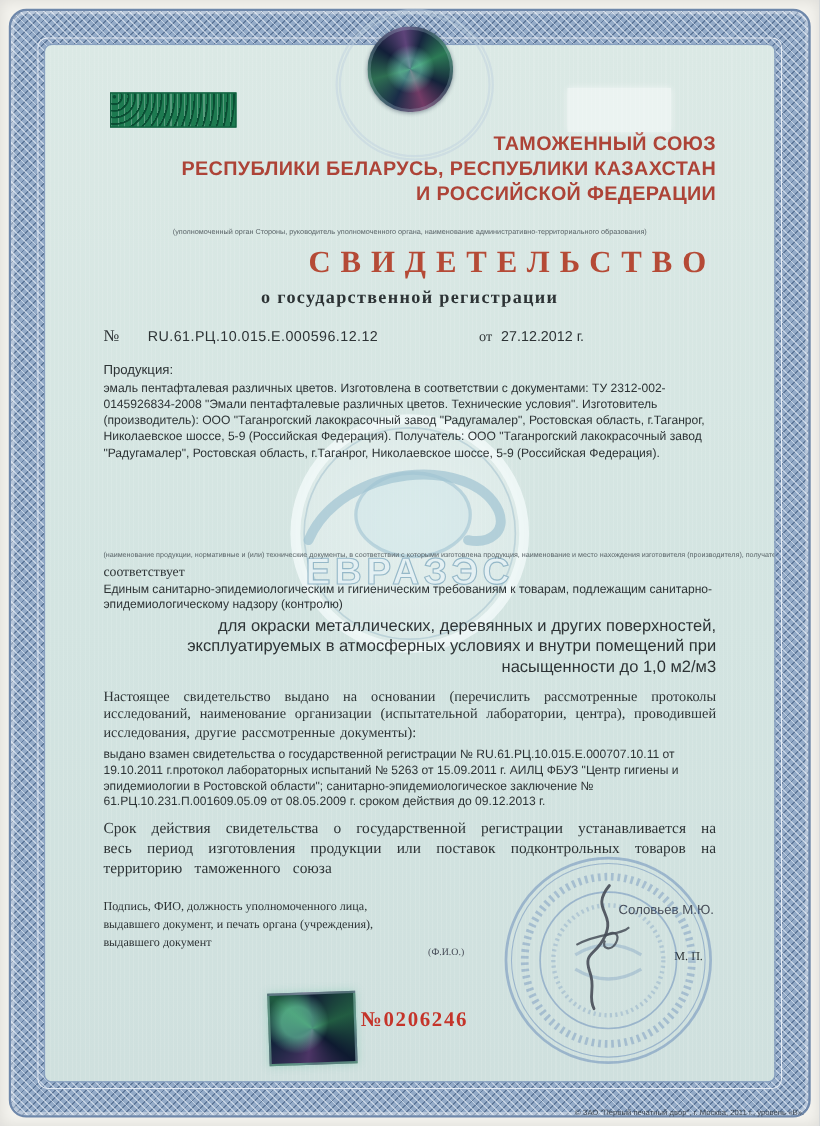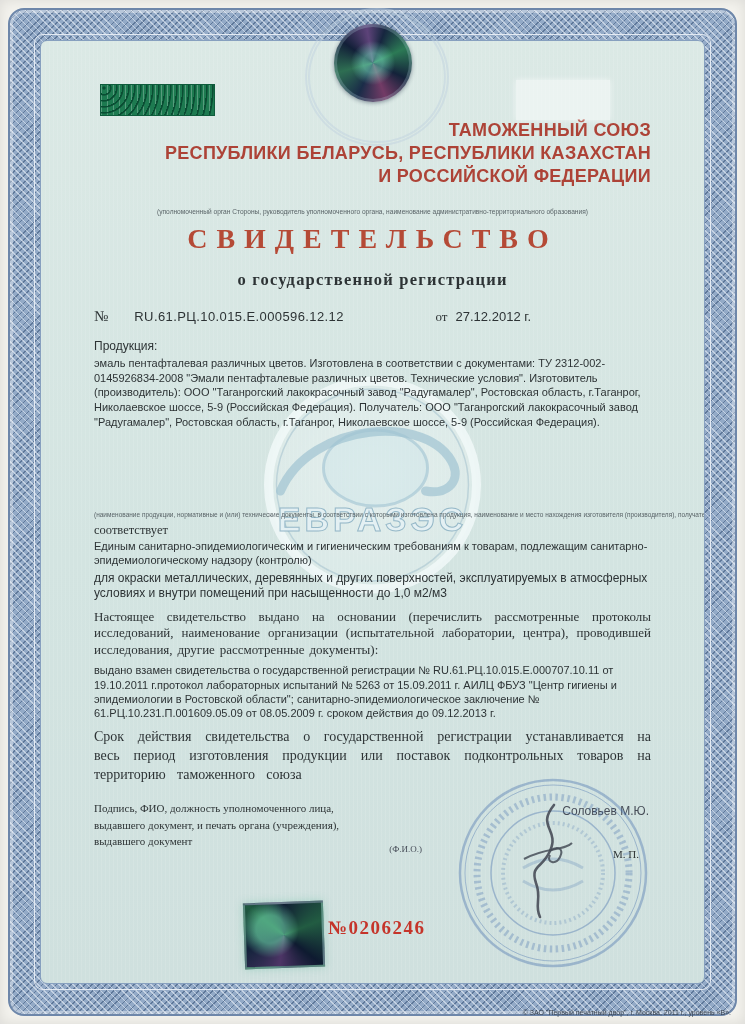--- a/index.html
+++ b/index.html
@@ -26,37 +26,37 @@
     background:
       radial-gradient(circle 150px at 50% 46%, rgba(255,255,255,0.30), rgba(255,255,255,0) 75%),
       repeating-linear-gradient(90deg, rgba(255,255,255,0.10) 0 1px, rgba(255,255,255,0) 1px 4px),
       linear-gradient(180deg,#dbe9e5 0%,#d3e4e1 55%,#cfe0de 100%);
   }
   .content{position:relative;z-index:2;height:100%;box-sizing:border-box;padding:78px 53px 0;}
   
   .hdr-union{text-align:right;color:#ad4337;font-family:Liberation Sans, sans-serif;font-weight:bold;font-size:18px;line-height:1.28;letter-spacing:0.3px;}
   .hdr-auth{text-align:center;font-size:11.8px;line-height:1.22;margin-top:7px;color:#2c3234;}
   .hdr-caption{text-align:center;font-size:6.6px;color:#5a6468;margin-top:20px;white-space:nowrap;}
-  .title{text-align:center;margin-top:8px;color:#b54a36;font-family:"Liberation Serif",serif;font-weight:bold;font-size:28px;letter-spacing:9px;}
-  .subtitle{text-align:center;font-family:"Liberation Serif",serif;font-weight:bold;font-size:16.5px;margin-top:15px;letter-spacing:1.2px;}
+  .title{text-align:right;margin-top:8px;color:#b54a36;font-family:"Liberation Serif",serif;font-weight:bold;font-size:28px;letter-spacing:9px;}
+  .subtitle{text-align:center;font-family:"Liberation Serif",serif;font-weight:bold;font-size:16.5px;margin-top:5px;letter-spacing:1.2px;}
   
   .num-row{display:flex;align-items:baseline;margin-top:18px;font-size:13px;}
   .num-sign{font-family:"Liberation Serif",serif;font-size:15px;}
   .num-val{margin-left:26px;letter-spacing:0.4px;}
   .date-group{margin-left:auto;margin-right:120px;display:flex;gap:8px;}
   .date-label{font-family:"Liberation Serif",serif;}
   
   .product-label{margin-top:14px;font-size:12px;}
   .product-text{margin-top:3px;font-size:11px;line-height:1.33;padding-right:10px;}
   .product-caption{margin-top:82px;text-align:center;font-size:6.5px;color:#5a6468;white-space:nowrap;}
   
   .lead-serif{font-family:"Liberation Serif",serif;font-size:12.5px;margin-top:5px;}
   .compliance-text{font-size:11px;margin-top:2px;line-height:1.25;}
   .reg-statement{margin-top:8px;font-family:"Liberation Serif",serif;font-size:13.5px;line-height:1.25;text-align:justify;word-spacing:0.45em;}
-  .reg-usage{margin-top:3px;font-size:12px;line-height:1.25;}
+  .reg-usage{margin-top:3px;font-size:15px;line-height:1.25;text-align:right;}
   .basis-lead{margin-top:8px;font-family:"Liberation Serif",serif;font-size:13px;line-height:1.27;text-align:justify;word-spacing:0.12em;}
   .basis-text{margin-top:5px;font-size:11px;line-height:1.3;}
   .validity{margin-top:8px;font-family:"Liberation Serif",serif;font-size:14px;line-height:1.33;text-align:justify;word-spacing:0.55em;}
   
   .sig-section{position:relative;margin-top:10px;height:96px;font-family:"Liberation Serif",serif;}
   .sig-label{position:absolute;left:0;top:6px;width:46%;font-size:11px;line-height:1.5;}
   .sig-name{position:absolute;right:2px;top:10px;font-size:12px;font-family:"Liberation Sans",sans-serif;color:#474d58;}
   .sig-fio{position:absolute;left:53%;top:50px;font-size:9px;color:#474d58;}
   .sig-mp{position:absolute;right:12px;top:54px;font-size:11px;}
   

